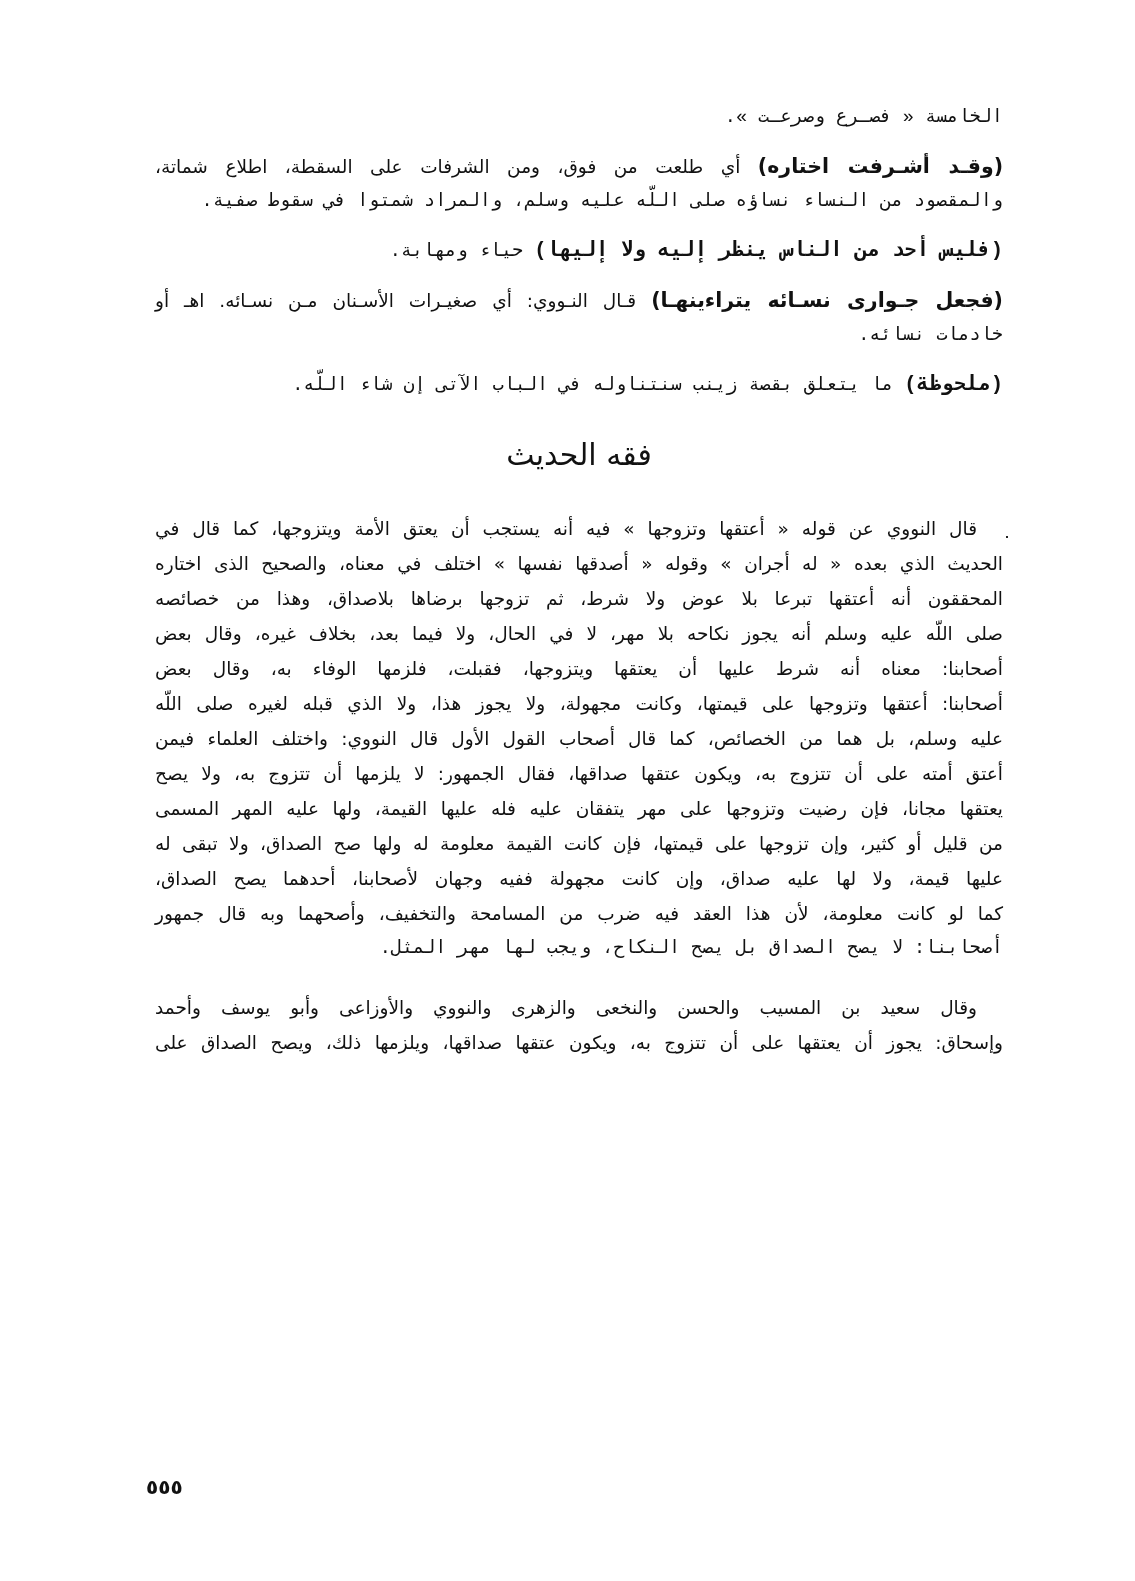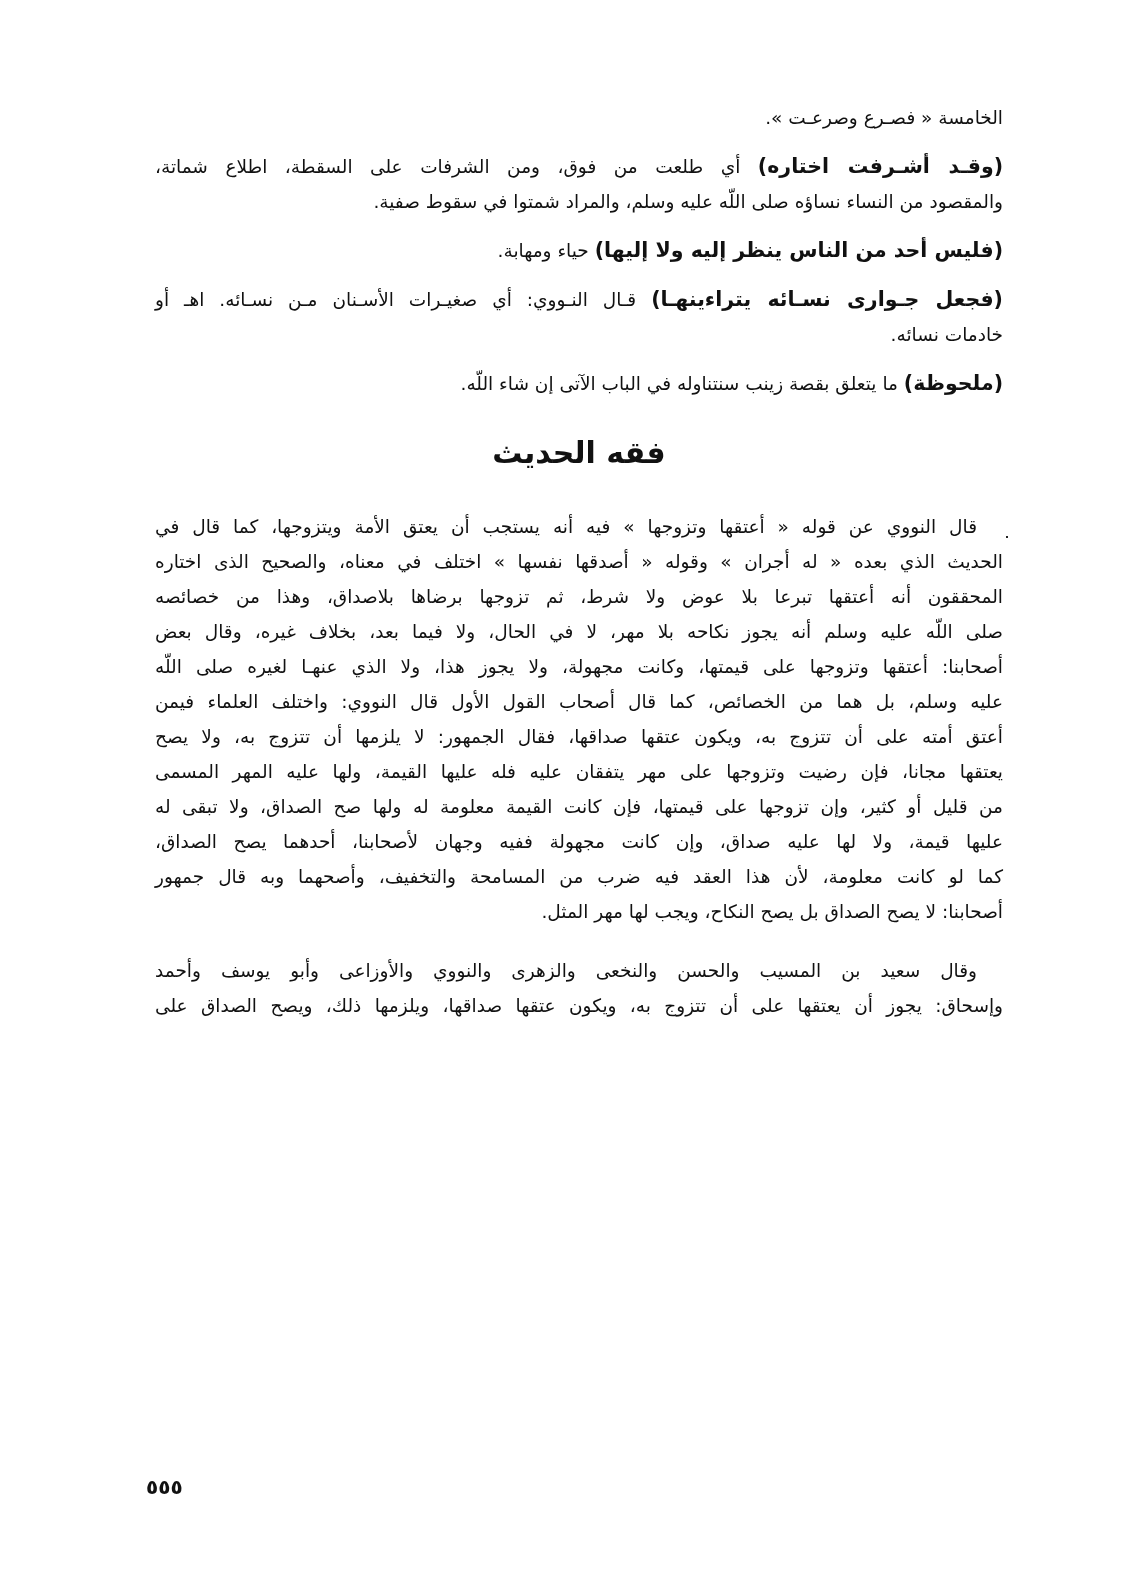--- a/index.html
+++ b/index.html
@@ -9,26 +9,26 @@
     color: #111111;
   }
   .page {
     position: absolute; left: 155px; top: 100px; width: 848px;
     direction: rtl; text-align: justify;
   }
   .line {
     font-size: 18.5px; line-height: 35px; white-space: nowrap;
     text-align-last: justify; text-align: justify; display: block;
   }
-  .line.last { text-align-last: right; }
+  .line.last { text-align-last: right; font-family: Liberation Mono, monospace; }
   .para { margin-bottom: 14px; }
   .indent { padding-right: 26px; margin-top: 24px; }
   .bold { font-weight: bold; font-size: 20.5px; }
   .heading {
-    text-align: center; font-weight: bold; font-size: 30px;
+    text-align: center; font-weight: normal; font-size: 30px;
     margin: 30px 0 34px 0; line-height: 44px;
   }
   .page-number {
     position: absolute; left: 146px; top: 1458px;
     font-size: 20px; font-weight: bold; letter-spacing: 3px;
     direction: rtl;
     margin-top: 17px;
   }
   .speck { position: absolute; left: 1006px; top: 536px; width: 2px; height: 2px; background: #222; }
 </style>
@@ -67,21 +67,22 @@
     </span>
   </div>
 
   <div class="heading">فقه الحديث</div>
 
   <div class="para">
     <span class="line indent">قال النووي عن قوله « أعتقها وتزوجها » فيه  أنه يستجب أن يعتق الأمة ويتزوجها، كما قال في</span>
     <span class="line">الحديث الذي بعده « له أجران » وقوله « أصدقها نفسها » اختلف في معناه، والصحيح الذى اختاره</span>
     <span class="line">المحققون أنه أعتقها تبرعا بلا عوض ولا شرط، ثم تزوجها برضاها بلاصداق، وهذا من خصائصه</span>
     <span class="line">صلى اللّه عليه وسلم أنه يجوز نكاحه بلا مهر، لا في الحال، ولا فيما بعد، بخلاف غيره، وقال بعض</span>
-    <span class="line">أصحابنا: أعتقها وتزوجها على قيمتها، وكانت مجهولة، ولا يجوز هذا، ولا الذي عنهـا لغيره صلى اللّه</span>
+    <span class="line">أصحابنا: معناه أنه شرط عليها أن يعتقها ويتزوجها، فقبلت، فلزمها الوفاء به، وقال بعض</span>
+    <span class="line">أصحابنا: أعتقها وتزوجها على قيمتها، وكانت مجهولة، ولا يجوز هذا، ولا الذي قبله لغيره صلى اللّه</span>
     <span class="line">عليه وسلم، بل هما من الخصائص، كما قال أصحاب القول الأول قال النووي:  واختلف العلماء فيمن</span>
     <span class="line">أعتق أمته على أن تتزوج به، ويكون  عتقها صداقها، فقال الجمهور: لا يلزمها أن تتزوج به، ولا يصح</span>
     <span class="line">يعتقها مجانا، فإن رضيت وتزوجها على مهر يتفقان عليه فله عليها القيمة، ولها عليه المهر المسمى</span>
     <span class="line">من قليل أو كثير، وإن تزوجها على قيمتها، فإن كانت القيمة معلومة له ولها صح الصداق، ولا تبقى له</span>
     <span class="line">عليها قيمة، ولا لها عليه  صداق، وإن كانت مجهولة ففيه وجهان لأصحابنا، أحدهما يصح الصداق،</span>
     <span class="line">كما لو كانت معلومة، لأن هذا العقد فيه ضرب من المسامحة والتخفيف، وأصحهما وبه قال جمهور</span>
     <span class="line last">أصحابنا: لا يصح الصداق بل يصح النكاح، ويجب لها مهر المثل.</span>
   </div>
 
   <div class="para">

